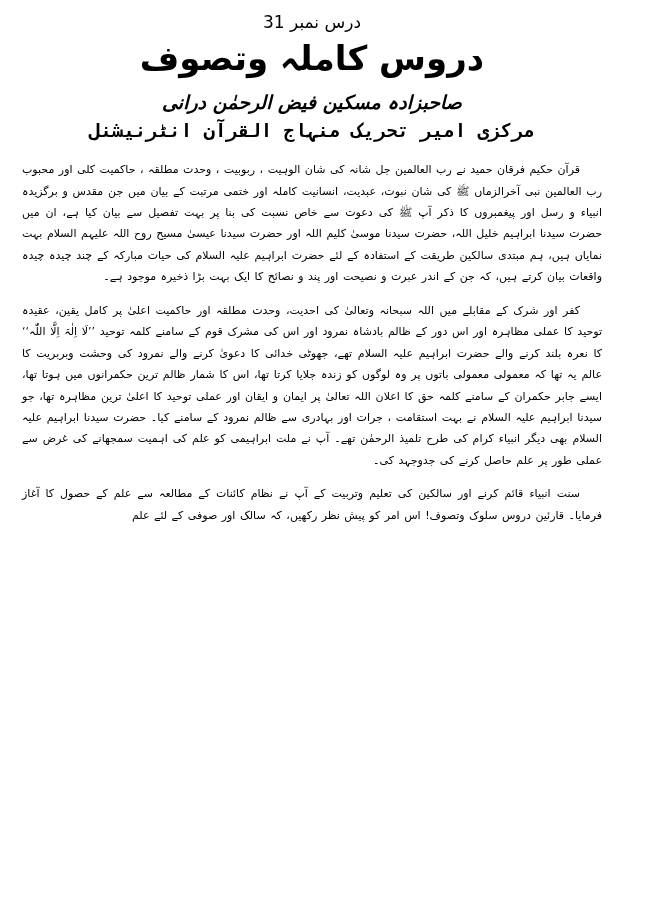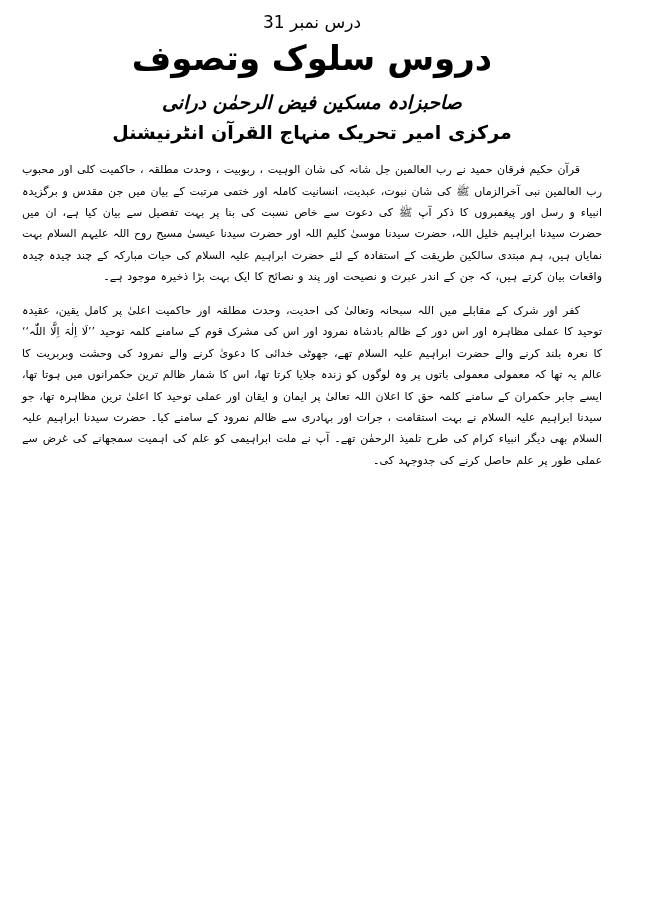--- a/index.html
+++ b/index.html
@@ -44,44 +44,46 @@
     line-height: 1.3;
     margin: 10px 0 6px 0;
     font-style: italic;
   }
   .affiliation {
     text-align: center;
     font-size: 19px;
     font-weight: bold;
     line-height: 1.3;
     margin: 6px 0 14px 0;
+    font-family: Liberation Mono, monospace;
   }
   .body-block {
     font-size: 11px;
     line-height: 1.95;
     text-align: justify;
     text-align-last: right;
     margin: 0 0 12px 0;
     word-spacing: 1px;
   }
   .body-block.indent {
     text-indent: 22px;
   }
 </style>
 </head>
 <body>
 
 <div class="page">
 
   <div class="lesson-number">درس نمبر 31</div>
 
-  <div class="main-title">دروس سلوک وتصوف</div>
+  <div class="main-title">دروس کاملہ وتصوف</div>
 
   <div class="author">صاحبزادہ مسکین فیض الرحمٰن درانی</div>
 
   <div class="affiliation">مرکزی امیر تحریک منہاج القرآن انٹرنیشنل</div>
 
   <div class="body-block indent">قرآن حکیم فرقان حمید نے رب العالمین جل شانہ کی شان الوہیت ، ربوبیت ، وحدت مطلقہ ، حاکمیت کلی اور محبوب رب العالمین نبی آخرالزماں ﷺ کی شان نبوت، عبدیت، انسانیت کاملہ اور ختمی مرتبت کے بیان میں جن مقدس و برگزیدہ انبیاء و رسل اور پیغمبروں کا ذکر آپ ﷺ کی دعوت سے خاص نسبت کی بنا پر بہت تفصیل سے بیان کیا ہے، ان میں حضرت سیدنا ابراہیم خلیل اللہ، حضرت سیدنا موسیٰ کلیم اللہ اور حضرت سیدنا عیسیٰ مسیح روح اللہ علیہم السلام بہت نمایاں ہیں، ہم مبتدی سالکین طریقت کے استفادہ کے لئے حضرت ابراہیم علیہ السلام کی حیات مبارکہ کے چند چیدہ چیدہ واقعات بیان کرتے ہیں، کہ جن کے اندر عبرت و نصیحت اور پند و نصائح کا ایک بہت بڑا ذخیرہ موجود ہے۔</div>
 
   <div class="body-block indent">کفر اور شرک کے مقابلے میں اللہ سبحانہ وتعالیٰ کی احدیت، وحدت مطلقہ اور حاکمیت اعلیٰ پر کامل یقین، عقیدہ توحید کا عملی مظاہرہ اور اس دور کے ظالم بادشاہ نمرود اور اس کی مشرک قوم کے سامنے کلمہ توحید ’’لَا اِلٰہَ اِلَّا اللّٰہ‘‘ کا نعرہ بلند کرنے والے حضرت ابراہیم علیہ السلام تھے، جھوٹی خدائی کا دعویٰ کرنے والے نمرود کی وحشت وبربریت کا عالم یہ تھا کہ معمولی معمولی باتوں پر وہ لوگوں کو زندہ جلایا کرتا تھا، اس کا شمار ظالم ترین حکمرانوں میں ہوتا تھا، ایسے جابر حکمران کے سامنے کلمہ حق کا اعلان اللہ تعالیٰ پر ایمان و ایقان اور عملی توحید کا اعلیٰ ترین مظاہرہ تھا، جو سیدنا ابراہیم علیہ السلام نے بہت استقامت ، جرات اور بہادری سے ظالم نمرود کے سامنے کیا۔ حضرت سیدنا ابراہیم علیہ السلام بھی دیگر انبیاء کرام کی طرح تلمیذ الرحمٰن تھے۔ آپ نے ملت ابراہیمی کو علم کی اہمیت سمجھانے کی غرض سے عملی طور پر علم حاصل کرنے کی جدوجہد کی۔</div>
 
+  <div class="body-block indent">سنت انبیاء قائم کرنے اور سالکین کی تعلیم وتربیت کے آپ نے نظام کائنات کے مطالعہ سے علم کے حصول کا آغاز فرمایا۔ قارئین دروس سلوک وتصوف! اس امر کو پیش نظر رکھیں، کہ سالک اور صوفی کے لئے علم</div>
 
 </div>
 
 </body></html>

